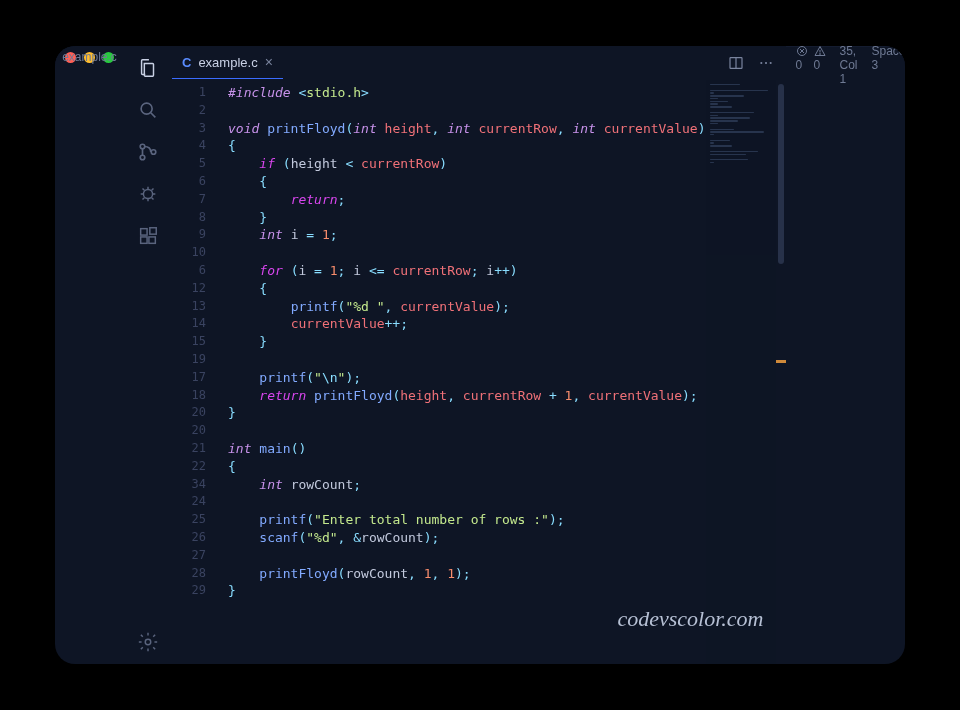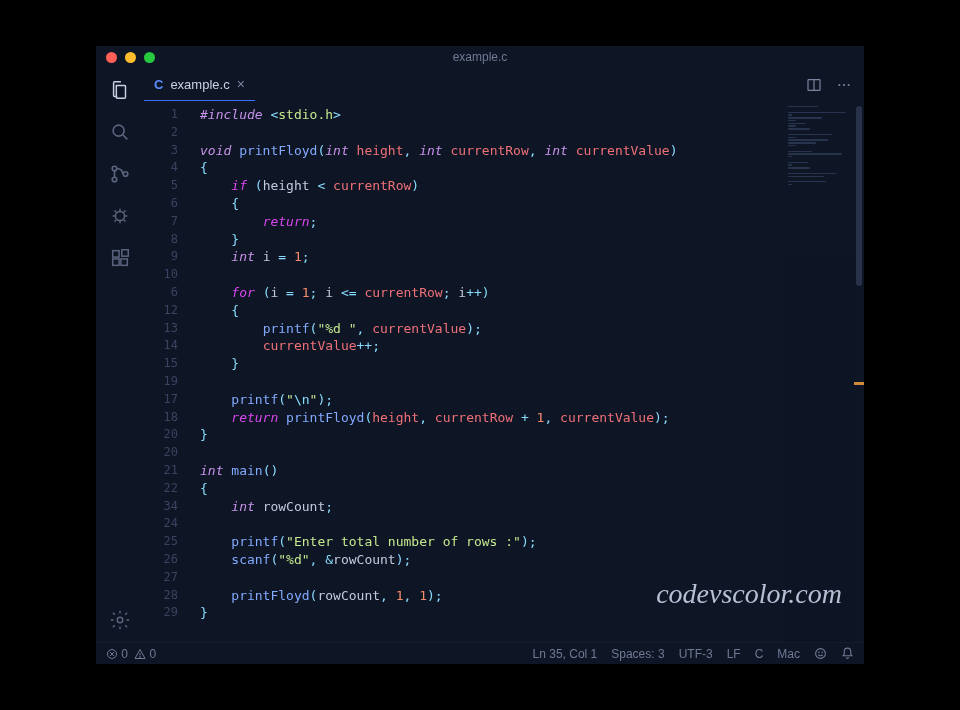--- a/index.html
+++ b/index.html
@@ -7,27 +7,26 @@
     width: 960px; height: 710px;
     background: #000;
     font-family: 'Menlo', 'Consolas', monospace;
     font-size: 13px;
     overflow: hidden;
     display: flex;
     align-items: center;
     justify-content: center;
   }
   .window {
-    width: 768px;
+    width: 850px;
     height: 618px;
     background: #0e1525;
-    border-radius: 0;
+    border-radius: 20px;
     overflow: hidden;
     display: flex;
-    flex-direction: column;
     box-shadow: 0 20px 60px rgba(0,0,0,0.6);
     position: relative;
   }
   .titlebar {
     height: 22px;
     background: #0e1525;
     display: flex;
     align-items: center;
     padding: 0 10px;
     position: relative;
@@ -171,21 +170,21 @@
   .statusbar .left { display:flex; align-items:center; gap:6px;}
   .statusbar .right { margin-left:auto; display:flex; align-items:center; gap:14px;}
   .statusbar .sitem { cursor:pointer; }
   .watermark {
     position: absolute;
     right: 22px;
     bottom: 32px;
     color: #c9d3e8;
     font-family: 'Brush Script MT', cursive;
     font-style: italic;
-    font-size: 28px;
+    font-size: 22px;
     opacity: 0.9;
     pointer-events: none;
   }
   
   .kw { color: #d946ef; font-style: italic; }
   .type { color: #c792ea; font-style: italic; }
   .fn { color: #82aaff; }
   .param { color: #f07178; }
   .num { color: #f78c6c; }
   .str { color: #c3e88d; }

